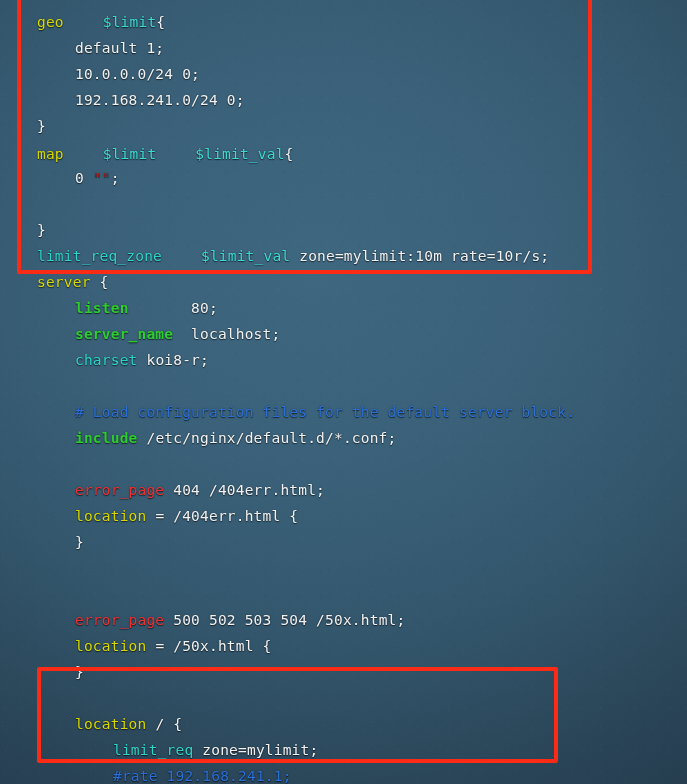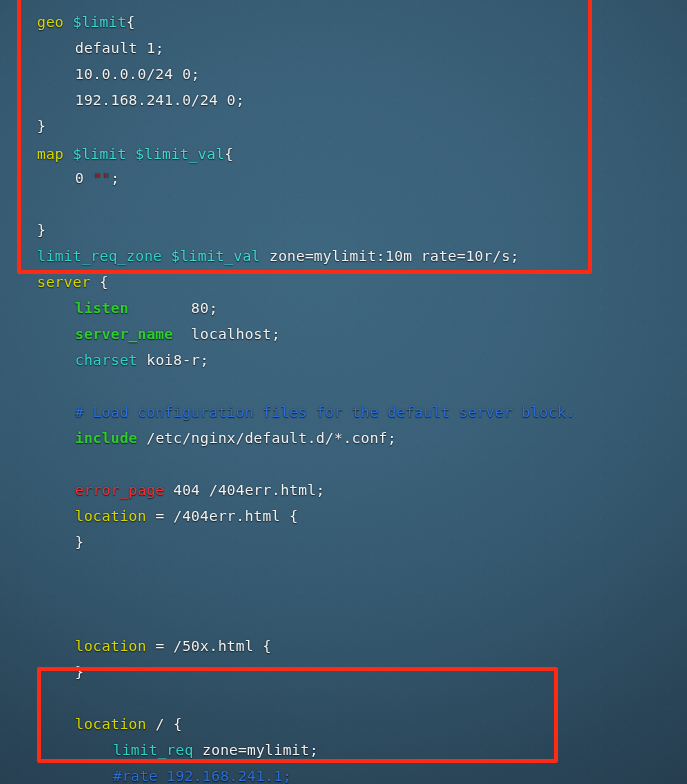--- a/index.html
+++ b/index.html
@@ -55,21 +55,21 @@
     font-family: "DejaVu Sans Mono", "Liberation Mono", monospace;
     font-size: 14.5px;
     line-height: 26px;
     height: 26px;
     letter-spacing: .2px;
     text-shadow: 0 1px 1px rgba(0,0,0,.55), 0 0 2px rgba(0,0,0,.35);
   }
   
   .t-plain   { color: #f2f2f2; }
   .t-kw      { color: #d8d800; }          
-  .t-var     { color: #3ddbd0; }          
+  .t-var     { color: #3ddbd0; margin-left: 30px; }          
   .t-dir     { color: #2fd4c8; }          
   .t-green   { color: #2ecc2e; font-weight: bold; }          
   .t-red     { color: #f03030; }          
   .t-dkred   { color: #9e1b1b; }          
   .t-comment { color: #2b6fd6; }          
 
   
   .redbox {
     position: absolute;
     border: 4px solid #fb2b16;
@@ -116,20 +116,21 @@
       <div class="line" style="top: 347px; left: 75px;"><span class="t-dir">charset</span><span class="t-plain"> koi8-r;</span></div>
       <div class="line" style="top: 373px; left: 75px;">&nbsp;</div>
       <div class="line" style="top: 399px; left: 75px;"><span class="t-comment"># Load configuration files for the default server block.</span></div>
       <div class="line" style="top: 425px; left: 75px;"><span class="t-green">include</span><span class="t-plain"> /etc/nginx/default.d/*.conf;</span></div>
       <div class="line" style="top: 451px; left: 75px;">&nbsp;</div>
       <div class="line" style="top: 477px; left: 75px;"><span class="t-red">error_page</span><span class="t-plain"> 404 /404err.html;</span></div>
       <div class="line" style="top: 503px; left: 75px;"><span class="t-kw">location</span><span class="t-plain"> = /404err.html {</span></div>
       <div class="line" style="top: 529px; left: 75px;"><span class="t-plain">}</span></div>
       <div class="line" style="top: 555px; left: 75px;">&nbsp;</div>
       <div class="line" style="top: 581px; left: 75px;">&nbsp;</div>
+      <div class="line" style="top: 607px; left: 75px;"><span class="t-red">error_page</span><span class="t-plain"> 500 502 503 504 /50x.html;</span></div>
       <div class="line" style="top: 633px; left: 75px;"><span class="t-kw">location</span><span class="t-plain"> = /50x.html {</span></div>
       <div class="line" style="top: 659px; left: 75px;"><span class="t-plain">}</span></div>
       <div class="line" style="top: 685px; left: 75px;">&nbsp;</div>
       <div class="line" style="top: 711px; left: 75px;"><span class="t-kw">location</span><span class="t-plain"> / {</span></div>
       <div class="line" style="top: 737px; left: 113px;"><span class="t-dir">limit_req</span><span class="t-plain"> zone=mylimit;</span></div>
       <div class="line" style="top: 763px; left: 113px;"><span class="t-comment">#rate 192.168.241.1;</span></div>
     </div>
 
   <div class="redbox" id="redbox-top"></div>
 

